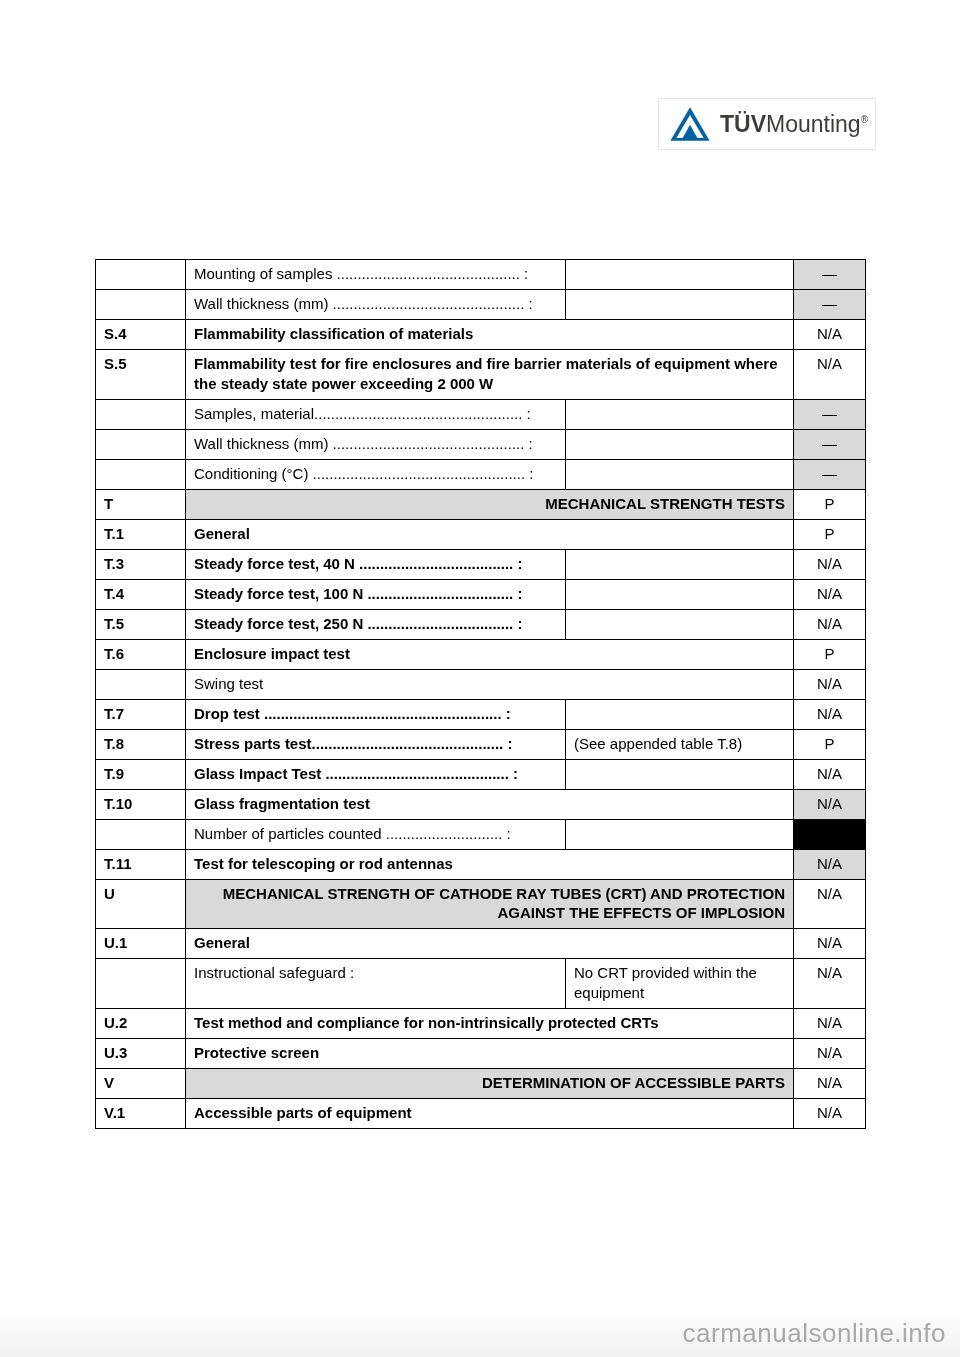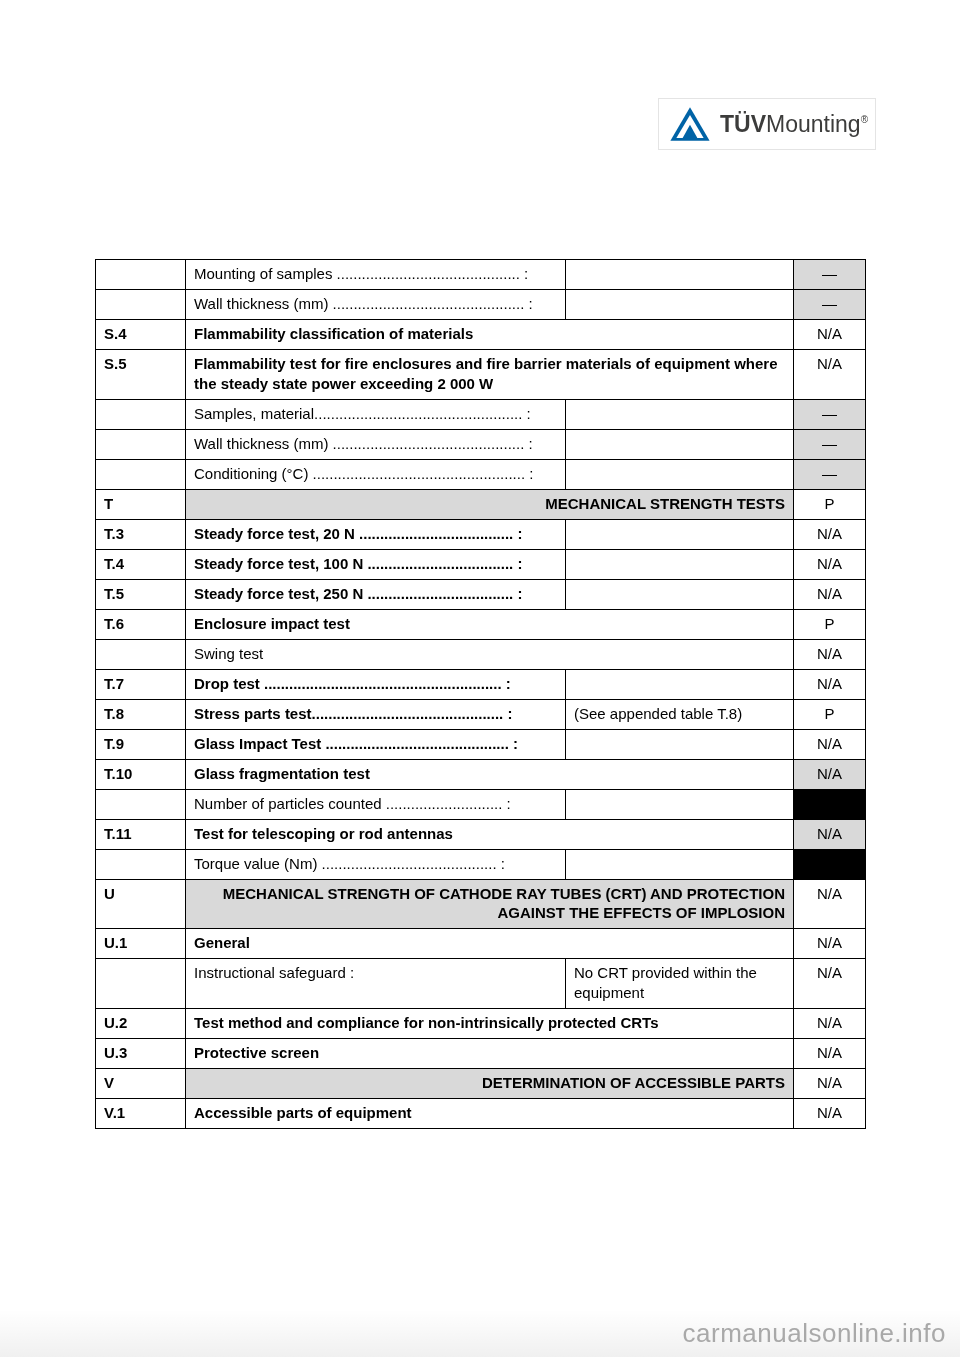--- a/index.html
+++ b/index.html
@@ -119,22 +119,27 @@
           <td class="req nowrap">Conditioning (°C) ................................................... :</td>
           <td class="remark"></td>
           <td class="verdict vgray">—</td>
         </tr>
         <tr>
           <td class="clause">T</td>
           <td class="req bold section-bg" colspan="2">MECHANICAL STRENGTH TESTS</td>
           <td class="verdict">P</td>
         </tr>
         <tr>
+          <td class="clause">T.1</td>
+          <td class="req bold" colspan="2">General</td>
+          <td class="verdict">P</td>
+        </tr>
+        <tr>
           <td class="clause">T.3</td>
-          <td class="req nowrap bold">Steady force test, 20 N  ..................................... :</td>
+          <td class="req nowrap bold">Steady force test, 40 N  ..................................... :</td>
           <td class="remark"></td>
           <td class="verdict">N/A</td>
         </tr>
         <tr>
           <td class="clause">T.4</td>
           <td class="req nowrap bold">Steady force test, 100 N  ................................... :</td>
           <td class="remark"></td>
           <td class="verdict">N/A</td>
         </tr>
         <tr>
@@ -181,26 +186,20 @@
           <td class="req nowrap">Number of particles counted ............................ :</td>
           <td class="remark"></td>
           <td class="verdict vblack"></td>
         </tr>
         <tr>
           <td class="clause">T.11</td>
           <td class="req bold" colspan="2">Test for telescoping or rod antennas</td>
           <td class="verdict vgray">N/A</td>
         </tr>
         <tr>
-          <td class="clause"></td>
-          <td class="req nowrap">Torque value (Nm)  .......................................... :</td>
-          <td class="remark"></td>
-          <td class="verdict vblack"></td>
-        </tr>
-        <tr>
           <td class="clause">U</td>
           <td class="req bold section-bg" colspan="2">MECHANICAL STRENGTH OF CATHODE RAY TUBES (CRT) AND PROTECTION AGAINST THE EFFECTS OF IMPLOSION</td>
           <td class="verdict">N/A</td>
         </tr>
         <tr>
           <td class="clause">U.1</td>
           <td class="req bold" colspan="2">General</td>
           <td class="verdict">N/A</td>
         </tr>
         <tr>

